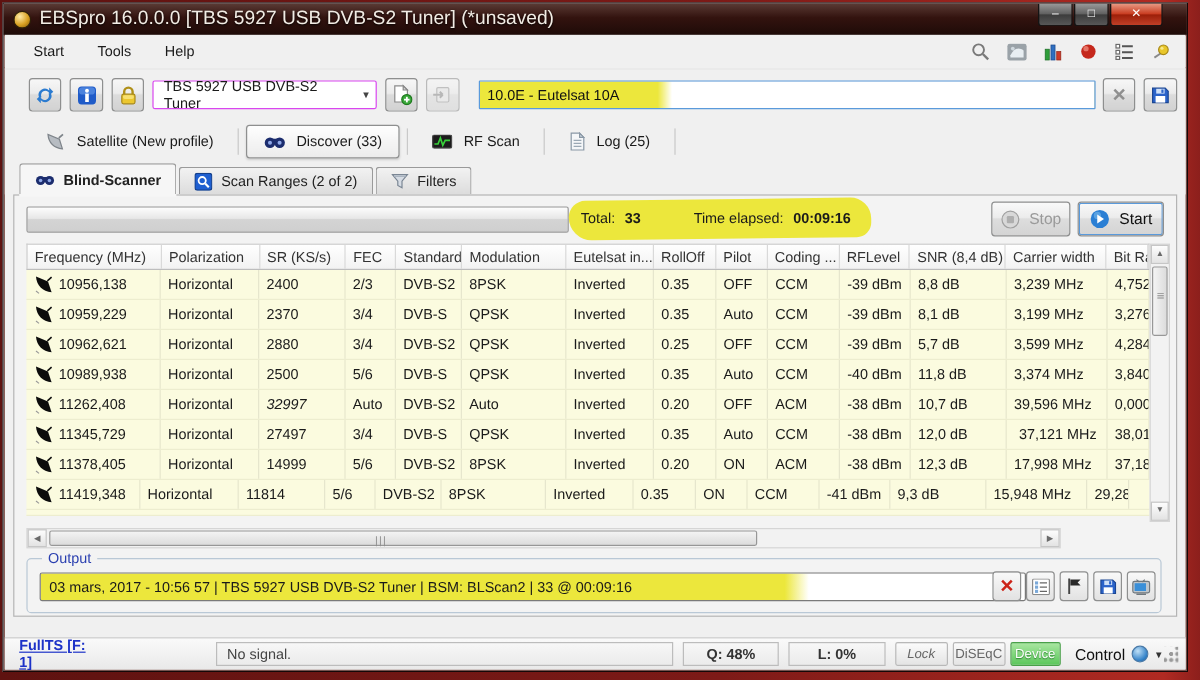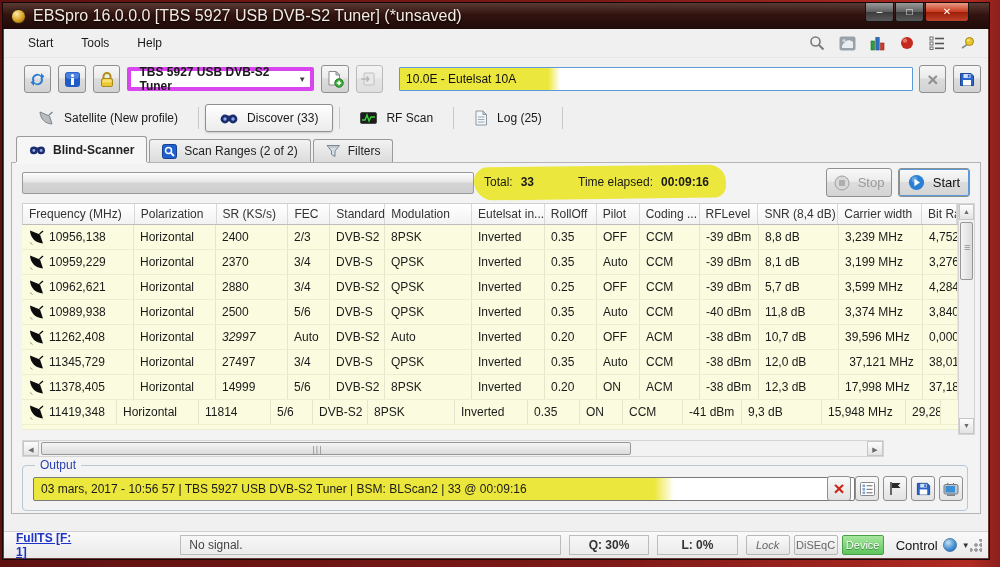--- a/index.html
+++ b/index.html
@@ -34,22 +34,22 @@
   .menu-item { cursor:default; }
   .menu-icons { position:absolute; right:12px; top:1px; height:24px; display:flex; align-items:center; gap:12px; }
   .mi { width:18px; height:18px; display:flex; align-items:center; justify-content:center; }
   
   .toolbar { position:absolute; left:1px; right:1px; top:54px; height:43px;
     border-top:1px solid #e6e6e6; background:#f0f0f0; display:flex; align-items:center; padding-left:20px; }
   .tbtn { width:28px; height:28px; border:1px solid #8e8f8f; border-radius:3px;
     background:linear-gradient(180deg,#f7f7f7,#ebebeb 45%,#dcdcdc 50%,#d2d2d2);
     display:flex; align-items:center; justify-content:center; margin-right:7px; }
   .tbtn.disabled { opacity:.55; }
-  .combo { height:24px; border:4px solid #d946ef; border-radius:2px; background:#fff;
-    display:flex; align-items:center; padding:0 4px 0 8px;font-weight:bold; }
+  .combo { height:24px; border:1px solid #d946ef; border-radius:2px; background:#fff;
+    display:flex; align-items:center; padding:0 4px 0 8px; }
   .combo .arrowzone { margin-left:auto; padding-left:10px; color:#444; font-size:8px; }
   .device-combo { width:190px; margin-right:7px; }
   .sat-input { width:524px; height:24px; border:1px solid #5a9adb; border-radius:1px;
     font-family:"Liberation Sans",sans-serif; font-size:12px; padding:0 6px; color:#111;
     background:linear-gradient(90deg,var(--hl) 0,var(--hl) 148px,#fff 160px); margin:0 6px 0 9px; }
   .xglyph { font-size:19px; font-weight:bold; color:#8f8f8f; line-height:1; }
   .xglyph.red { color:#cc2318; }
   
   .maintabs { position:absolute; left:1px; right:1px; top:97px; height:36px; background:#f0f0f0;
     display:flex; align-items:center; padding-left:20px; }
@@ -632,21 +632,21 @@
       </div>
     </div>
   </div>
 
   <div class="statusbar">
     <span class="fullts">FullTS [F: 1]</span>
     <div class="spanel sp-msg">
       <span>No signal.</span>
     </div>
     <div class="spanel sp-q">
-      <span>Q: 30%</span>
+      <span>Q: 48%</span>
     </div>
     <div class="spanel sp-l">
       <span>L: 0%</span>
     </div>
     <div class="minibtn mb-lock">
       <span>Lock</span>
     </div>
     <div class="minibtn mb-diseqc">
       <span>DiSEqC</span>
     </div>

